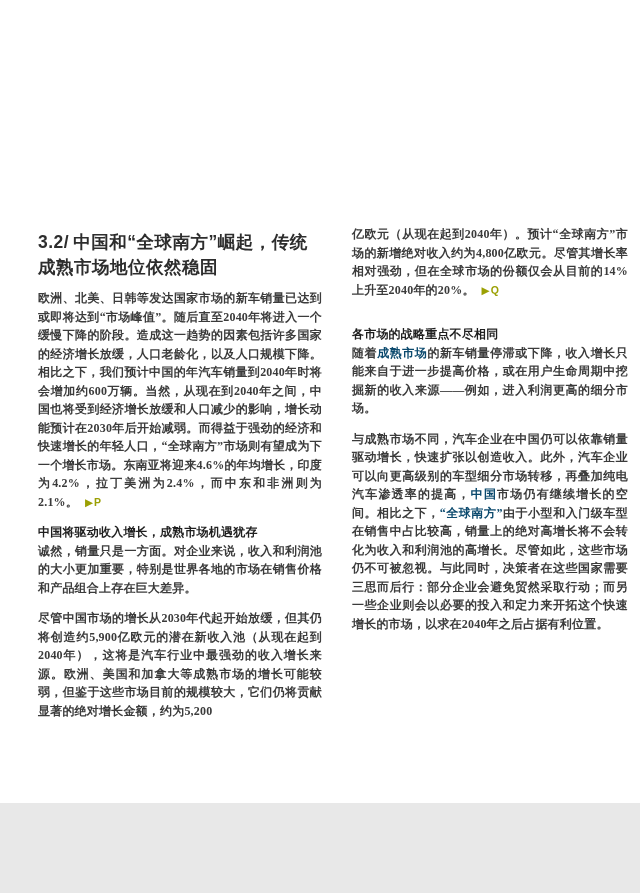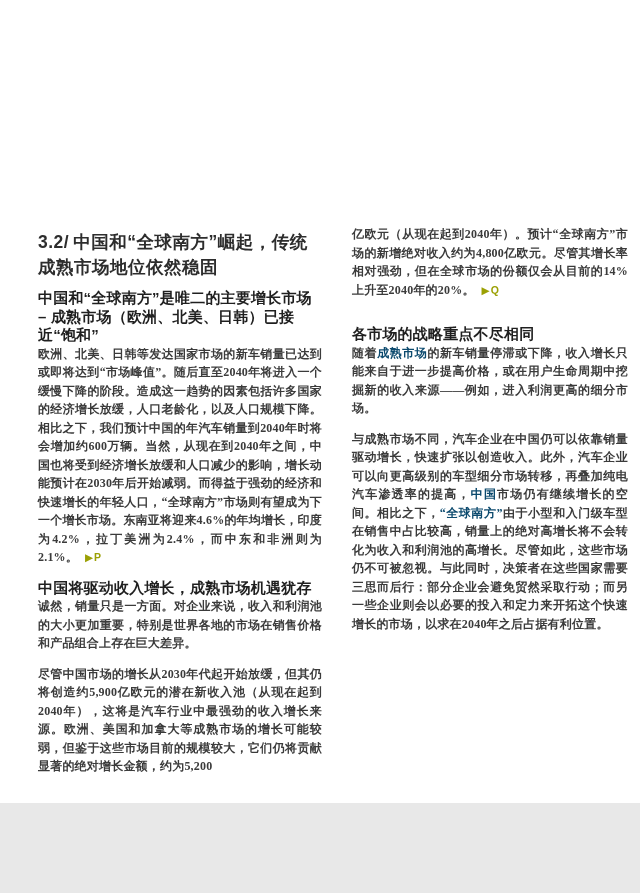--- a/index.html
+++ b/index.html
@@ -17,21 +17,21 @@
     letter-spacing:0.5px;
   }
   .heading .sec-num{margin-right:4px;}
   .body{
     margin:0 0 12px 0;font-size:12px;line-height:18.5px;color:#3b3b3b;
     text-align:justify;font-weight:600;letter-spacing:0.2px;
   }
   .body b{color:#0c4a6e;}
   .subhead{
     margin:0;font-family:"Liberation Sans","DejaVu Sans",sans-serif;
-    font-size:15px;line-height:18.5px;color:#1f1f1f;font-weight:bold;
+    font-size:12px;line-height:18.5px;color:#1f1f1f;font-weight:bold;
     letter-spacing:0.2px;
   }
   .mt-sm{margin-top:2px;}
   .mt-md{margin-top:7px;}
   .mt-lg{margin-top:26px;}
   .figref{
     font-family:"Liberation Sans","DejaVu Sans",sans-serif;
     color:#9ba004;font-weight:bold;font-size:10.5px;letter-spacing:1px;
     margin-left:7px;white-space:nowrap;
   }
@@ -56,21 +56,20 @@
 </style>
 </head>
 <body>
 
 <div class="page">
 
   <div class="col col-left">
     <h2 class="heading"><span class="sec-num">3.2/</span><span>中国和“全球南方”崛起，传统成熟市场地位依然稳固</span></h2>
 
 
-    <h3 class="subhead mt-sm">中国和“全球南方”是唯二的主要增长市场 – 成熟市场（欧洲、北美、日韩）已接近“饱和”</h3>
 
     <p class="body"><span>欧洲、北美、日韩等发达国家市场的新车销量已达到或即将达到“市场峰值”。随后直至2040年将进入一个缓慢下降的阶段。造成这一趋势的因素包括许多国家的经济增长放缓，人口老龄化，以及人口规模下降。相比之下，我们预计中国的年汽车销量到2040年时将会增加约600万辆。当然，从现在到2040年之间，中国也将受到经济增长放缓和人口减少的影响，增长动能预计在2030年后开始减弱。而得益于强劲的经济和快速增长的年轻人口，“全球南方”市场则有望成为下一个增长市场。东南亚将迎来4.6%的年均增长，印度为4.2%，拉丁美洲为2.4%，而中东和非洲则为2.1%。</span><span class="figref">▶P</span></p>
 
     <h3 class="subhead mt-md">中国将驱动收入增长，成熟市场机遇犹存</h3>
 
     <p class="body">诚然，销量只是一方面。对企业来说，收入和利润池的大小更加重要，特别是世界各地的市场在销售价格和产品组合上存在巨大差异。</p>
 
     <p class="body">尽管中国市场的增长从2030年代起开始放缓，但其仍将创造约5,900亿欧元的潜在新收入池（从现在起到2040年），这将是汽车行业中最强劲的收入增长来源。欧洲、美国和加拿大等成熟市场的增长可能较弱，但鉴于这些市场目前的规模较大，它们仍将贡献显著的绝对增长金额，约为5,200</p>
   </div>
 

